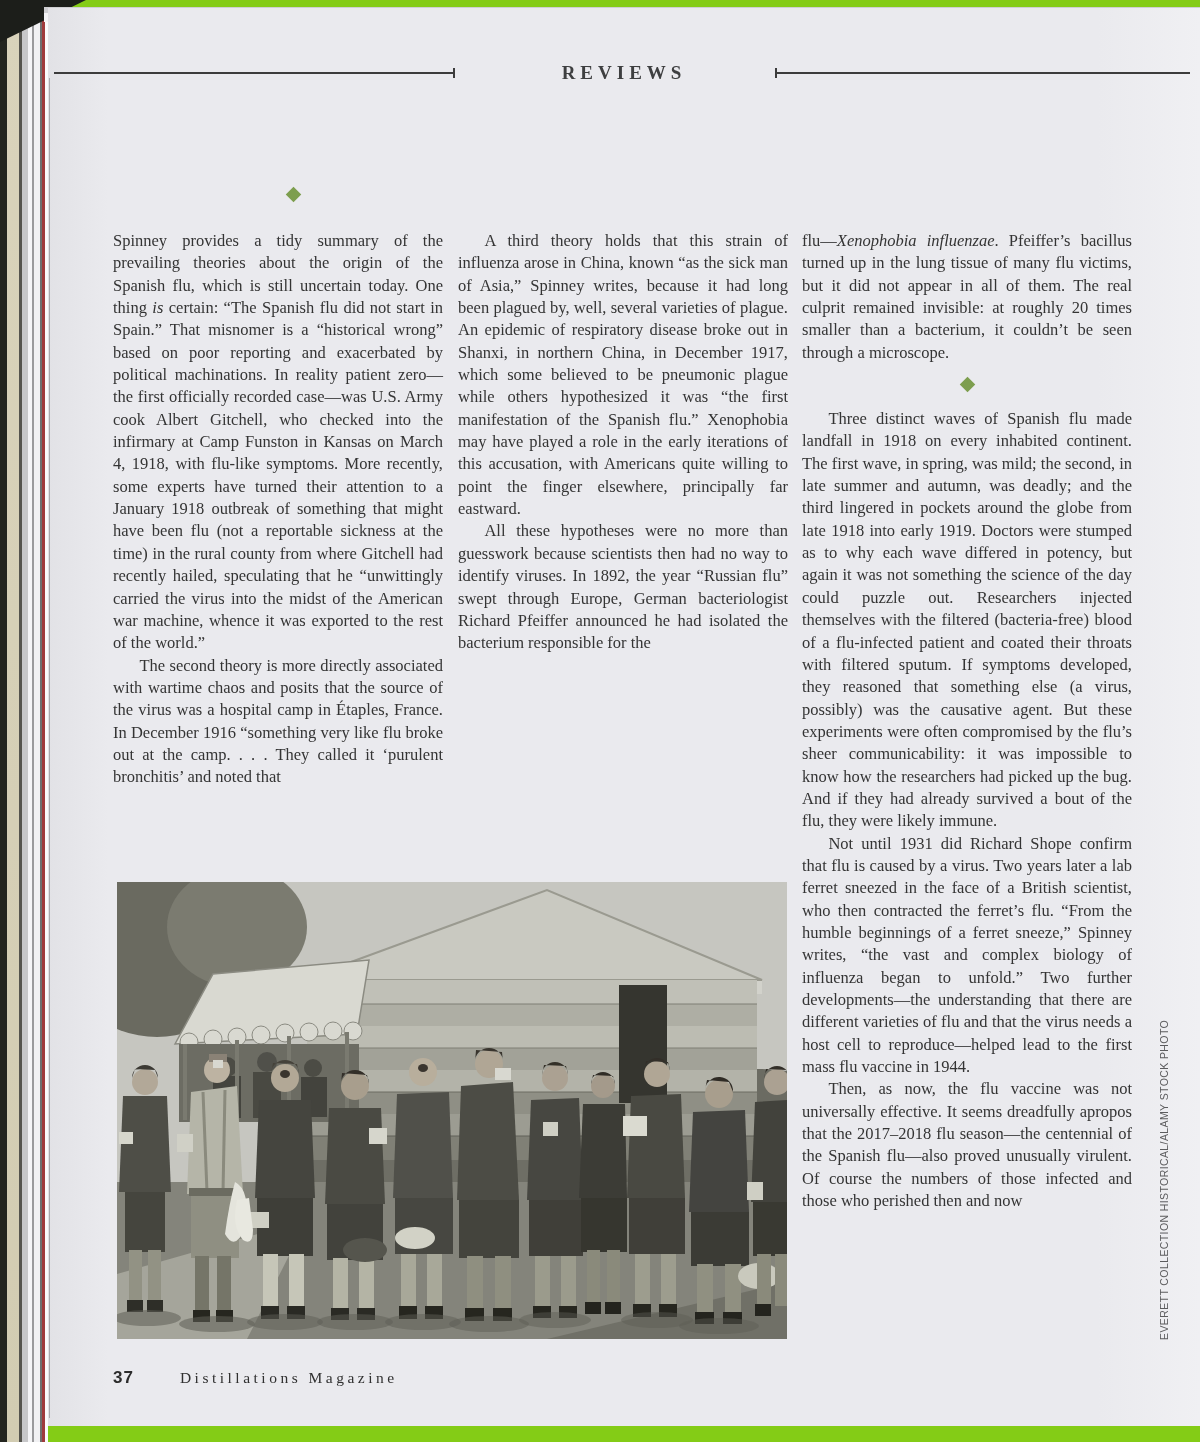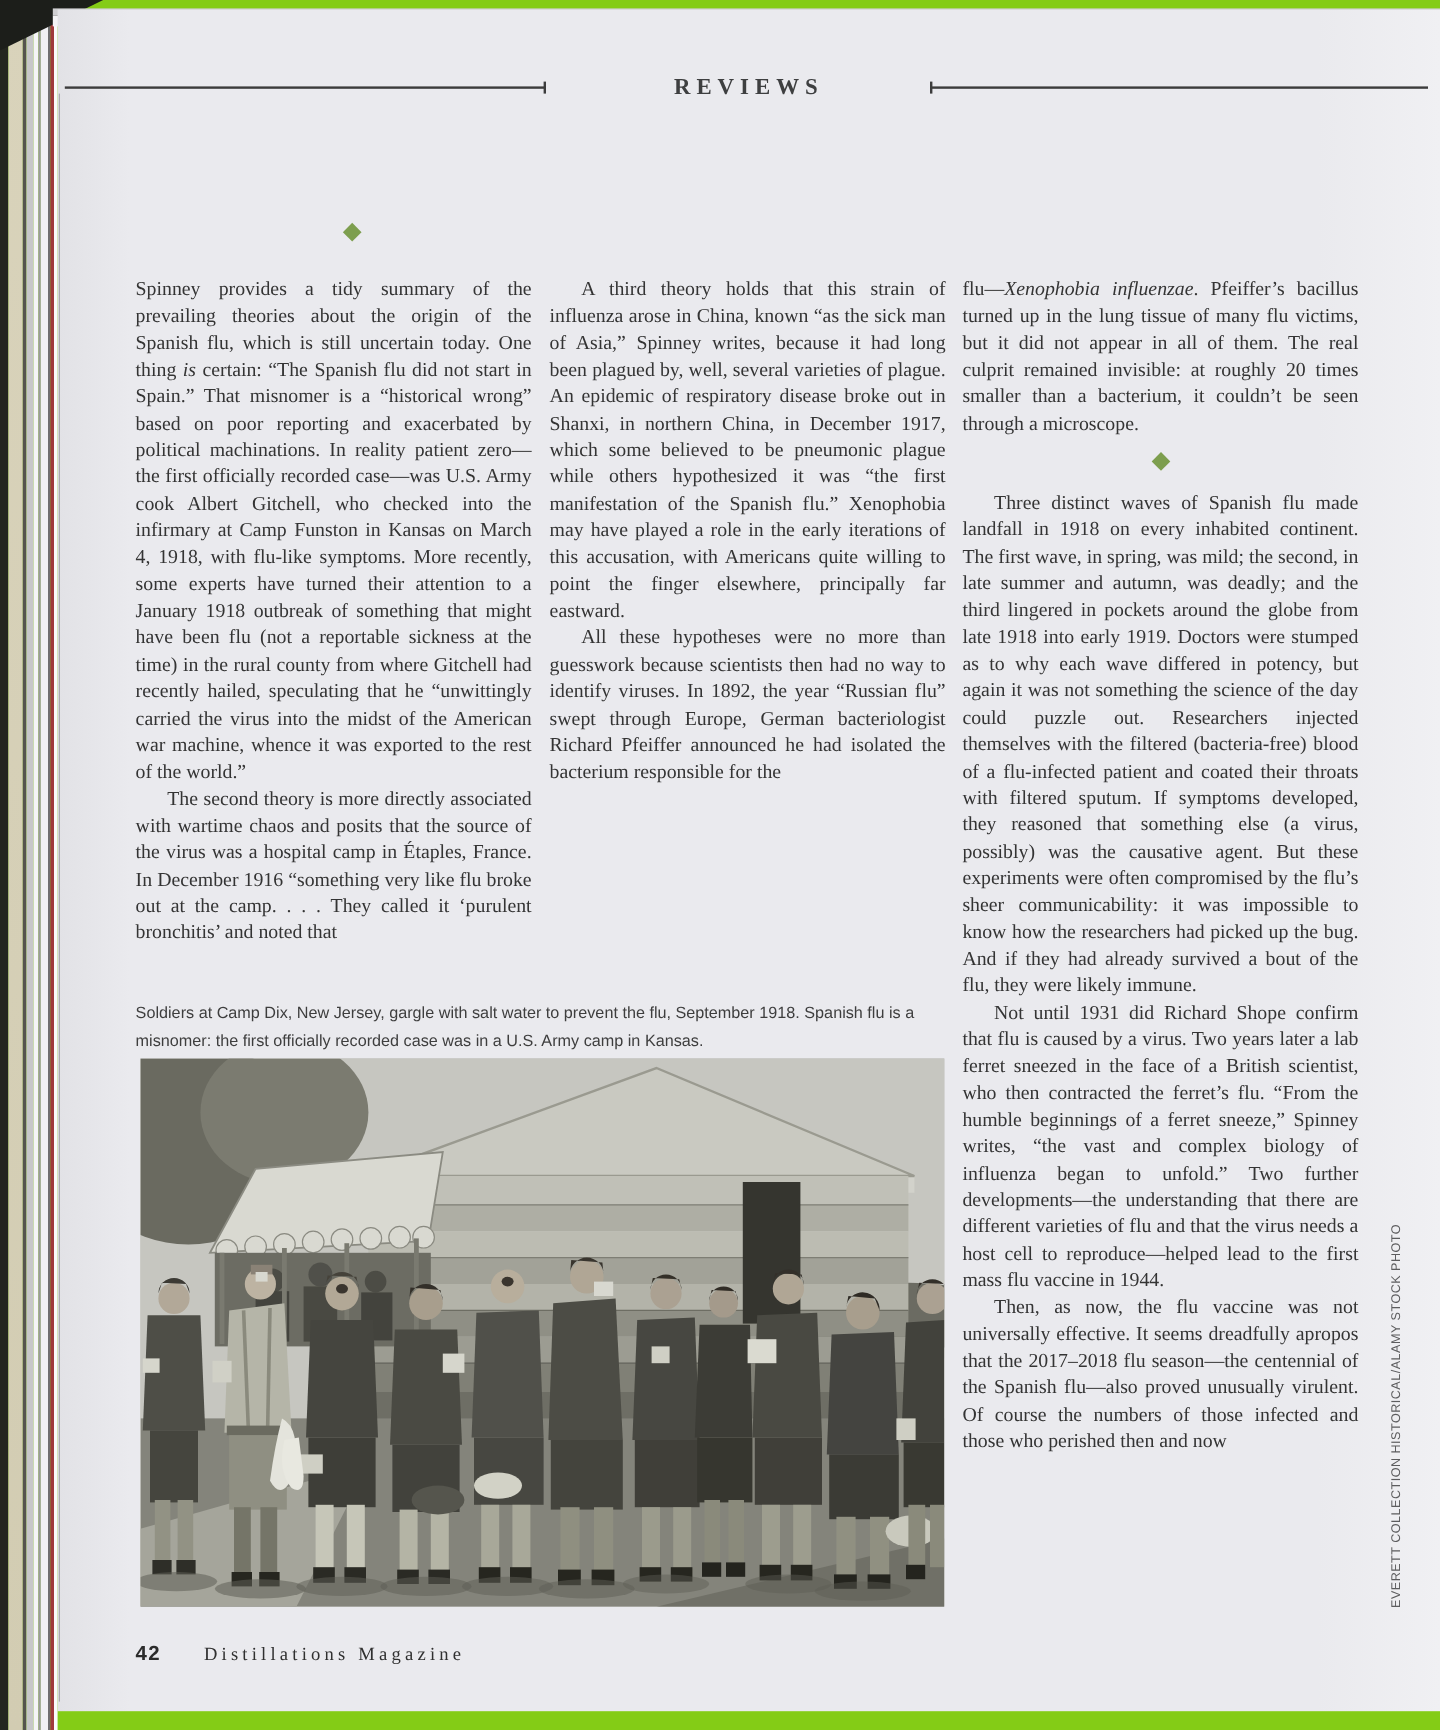--- a/index.html
+++ b/index.html
@@ -59,21 +59,21 @@
   .photo svg{display:block;}
   
   .credit{position:absolute;left:1110px;top:1064px;height:268px;
         writing-mode:vertical-rl;transform:rotate(180deg);
         font-family:"Liberation Sans",sans-serif;font-size:10.5px;letter-spacing:.4px;
         color:#5c5c5e;white-space:nowrap;}
   
   .footer{position:absolute;left:65px;top:1360px;display:flex;align-items:baseline;}
   .page-number{font-family:"Liberation Sans",sans-serif;font-weight:bold;font-size:17px;
         letter-spacing:1px;color:#2c2c2c;}
-  .magazine-name{margin-left:36px;font-size:15.5px;letter-spacing:3.5px;color:#303030;}
+  .magazine-name{margin-left:46px;font-size:15.5px;letter-spacing:3.5px;color:#303030;}
 </style>
 </head>
 <body>
 
 <div class="scan">
 
   <div class="edge edge-0"></div>
   <div class="edge edge-1"></div>
   <div class="edge edge-2"></div>
   <div class="edge edge-3"></div>
@@ -106,21 +106,20 @@
         <p class="indent"><span>All these hypotheses were no more than guesswork because scientists then had no way to identify viruses. In 1892, the year “Russian flu” swept through Europe, German bacteriologist Richard Pfeiffer announced he had isolated the bacterium responsible for the</span></p>
       </div>
     <div class="col col-3">
         <p><span>flu—</span><span class="it">Xenophobia influenzae</span><span>. Pfeiffer’s bacillus turned up in the lung tissue of many flu victims, but it did not appear in all of them. The real culprit remained invisible: at roughly 20 times smaller than a bacterium, it couldn’t be seen through a microscope.</span></p>
         <div class="diamond-divider"><span class="diamond"></span></div>
         <p class="indent"><span>Three distinct waves of Spanish flu made landfall in 1918 on every inhabited continent. The first wave, in spring, was mild; the second, in late summer and autumn, was deadly; and the third lingered in pockets around the globe from late 1918 into early 1919. Doctors were stumped as to why each wave differed in potency, but again it was not something the science of the day could puzzle out. Researchers injected themselves with the filtered (bacteria-free) blood of a flu-infected patient and coated their throats with filtered sputum. If symptoms developed, they reasoned that something else (a virus, possibly) was the causative agent. But these experiments were often compromised by the flu’s sheer communicability: it was impossible to know how the researchers had picked up the bug. And if they had already survived a bout of the flu, they were likely immune.</span></p>
         <p class="indent"><span>Not until 1931 did Richard Shope confirm that flu is caused by a virus. Two years later a lab ferret sneezed in the face of a British scientist, who then contracted the ferret’s flu. “From the humble beginnings of a ferret sneeze,” Spinney writes, “the vast and complex biology of influenza began to unfold.” Two further developments—the understanding that there are different varieties of flu and that the virus needs a host cell to reproduce—helped lead to the first mass flu vaccine in 1944.</span></p>
         <p class="indent"><span>Then, as now, the flu vaccine was not universally effective. It seems dreadfully apropos that the 2017–2018 flu season—the centennial of the Spanish flu—also proved unusually virulent. Of course the numbers of those infected and those who perished then and now</span></p>
       </div>
 
-    <div class="caption">Soldiers at Camp Dix, New Jersey, gargle with salt water to prevent the flu, September 1918. Spanish flu is a misnomer: the first officially recorded case was in a U.S. Army camp in Kansas.</div>
 
     <div class="photo">
       <svg width="670" height="457" viewBox="0 0 670 457" xmlns="http://www.w3.org/2000/svg">
 
         <rect x="0" y="0" width="670" height="457" fill="#c6c6c0"></rect>
 
         <ellipse cx="40" cy="70" rx="95" ry="85" fill="#6a6a60"></ellipse>
         <ellipse cx="120" cy="45" rx="70" ry="60" fill="#7b7b70"></ellipse>
 
         <rect x="540" y="195" width="130" height="55" fill="#a7a79e"></rect>
@@ -330,18 +329,18 @@
         <ellipse cx="372" cy="442" rx="40" ry="8" fill="#5e5e55" opacity=".5"></ellipse>
         <ellipse cx="438" cy="438" rx="36" ry="8" fill="#5e5e55" opacity=".45"></ellipse>
         <ellipse cx="540" cy="438" rx="36" ry="8" fill="#5e5e55" opacity=".45"></ellipse>
         <ellipse cx="602" cy="444" rx="40" ry="8" fill="#5e5e55" opacity=".45"></ellipse>
       </svg>
     </div>
 
     <div class="credit">EVERETT COLLECTION HISTORICAL/ALAMY STOCK PHOTO</div>
 
     <div class="footer">
-      <span class="page-number">42</span>
+      <span class="page-number">37</span>
       <span class="magazine-name">Distillations Magazine</span>
     </div>
 
   </div>
 </div>
 
 </body></html>

